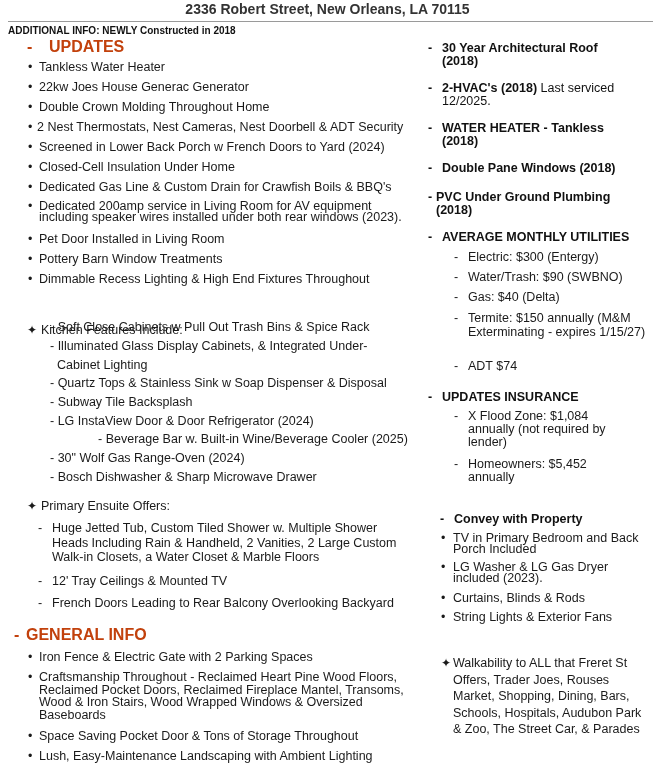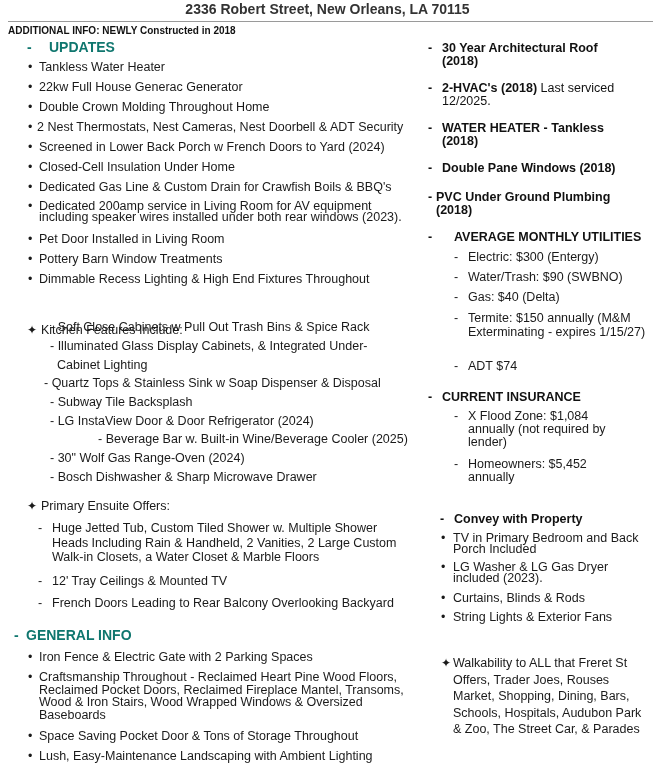--- a/index.html
+++ b/index.html
@@ -12,21 +12,21 @@
     font-size: 14px; font-weight: bold; color: #333;
   }
   .rule {
     position: absolute; left: 8px; top: 21px; width: 645px; height: 1px; background: #9a9a9a;
   }
   .addl {
     position: absolute; left: 8px; top: 25px; font-size: 10px; font-weight: bold; color: #111;
   }
   .abs { position: absolute; }
   .dash-head {
-    font-size: 14px; font-weight: bold; color: #0f766e; line-height: 14px;
+    font-size: 16px; font-weight: bold; color: #c2410c; line-height: 14px;
   }
   .dash-head .d { display: inline-block; width: 22px; }
   .bl { font-size: 12.5px; color: #1a1a1a; line-height: 13px; }
   .bl .b { position: absolute; left: 0; }
   .bl .t { display: block; }
   .star { font-size: 12.5px; color: #1a1a1a; }
   .star .s { display: inline-block; width: 14px; font-size: 12px; }
   .k { font-size: 12.5px; color: #1a1a1a; line-height: 19px; }
   .rh { font-size: 12.5px; font-weight: bold; color: #111; line-height: 13px; }
   .rh .d { position: absolute; left: 0; }
@@ -43,21 +43,21 @@
 <div class="abs dash-head" style="left:27px;top:40px;">
   <span class="d">-</span><span>UPDATES</span>
 </div>
 
 <div class="abs bl" style="left:28px;top:61px;width:390px;">
     <span class="b">•</span>
     <span class="t" style="margin-left:11px">Tankless Water Heater</span>
   </div>
 <div class="abs bl" style="left:28px;top:81px;width:390px;">
     <span class="b">•</span>
-    <span class="t" style="margin-left:11px">22kw Full House Generac Generator</span>
+    <span class="t" style="margin-left:11px">22kw Joes House Generac Generator</span>
   </div>
 <div class="abs bl" style="left:28px;top:101px;width:390px;">
     <span class="b">•</span>
     <span class="t" style="margin-left:11px">Double Crown Molding Throughout Home</span>
   </div>
 <div class="abs bl" style="left:28px;top:121px;width:390px;">
     <span class="b">•</span>
     <span class="t" style="margin-left:9px">2 Nest Thermostats, Nest Cameras, Nest Doorbell &amp; ADT Security</span>
   </div>
 <div class="abs bl" style="left:28px;top:141px;width:390px;">
@@ -88,21 +88,21 @@
     <span class="b">•</span>
     <span class="t" style="margin-left:11px">Dimmable Recess Lighting &amp; High End Fixtures Throughout</span>
   </div>
 
 <div class="abs star" style="left:27px;top:303px;margin-top:20px;">
   <span class="s">✦</span><span>Kitchen Features Include:</span>
 </div>
 <div class="abs k" style="left:50px;top:318px;">- Soft Close Cabinets w Pull Out Trash Bins &amp; Spice Rack</div>
 <div class="abs k" style="left:50px;top:337px;">- Illuminated Glass Display Cabinets, &amp; Integrated Under-</div>
 <div class="abs k" style="left:57px;top:356px;">Cabinet Lighting</div>
-<div class="abs k" style="left:44px;top:374px;">- Quartz Tops &amp; Stainless Sink w Soap Dispenser &amp; Disposal</div>
+<div class="abs k" style="left:50px;top:374px;">- Quartz Tops &amp; Stainless Sink w Soap Dispenser &amp; Disposal</div>
 <div class="abs k" style="left:50px;top:393px;">- Subway Tile Backsplash</div>
 <div class="abs k" style="left:50px;top:412px;">- LG InstaView Door &amp; Door Refrigerator (2024)</div>
 <div class="abs k" style="left:50px;top:430px;margin-left:48px;">- Beverage Bar w. Built-in Wine/Beverage Cooler (2025)</div>
 <div class="abs k" style="left:50px;top:449px;">- 30" Wolf Gas Range-Oven (2024)</div>
 <div class="abs k" style="left:50px;top:468px;">- Bosch Dishwasher &amp; Sharp Microwave Drawer</div>
 
 <div class="abs star" style="left:27px;top:499px;">
   <span class="s">✦</span><span>Primary Ensuite Offers:</span>
 </div>
 <div class="abs bl" style="left:38px;top:521px;width:370px;line-height:14.5px;">
@@ -154,21 +154,21 @@
     <span class="d">-</span>
     <span style="display:block;margin-left:14px">Double Pane Windows (2018)</span>
   </div>
 <div class="abs rh" style="left:428px;top:191px;width:190px;">
     <span class="d">-</span>
     <span style="display:block;margin-left:8px">PVC Under Ground Plumbing (2018)</span>
   </div>
 
 <div class="abs rh" style="left:428px;top:231px;width:225px;">
     <span class="d">-</span>
-    <span style="display:block;margin-left:26px">AVERAGE MONTHLY UTILITIES</span>
+    <span style="display:block;margin-left:14px">AVERAGE MONTHLY UTILITIES</span>
   </div>
 <div class="abs rs" style="left:454px;top:251px;width:200px;">
     <span class="d">-</span>
     <span style="display:block;margin-left:14px">Electric: $300 (Entergy)</span>
   </div>
 <div class="abs rs" style="left:454px;top:271px;width:200px;">
     <span class="d">-</span>
     <span style="display:block;margin-left:14px">Water/Trash: $90 (SWBNO)</span>
   </div>
 <div class="abs rs" style="left:454px;top:291px;width:200px;">
@@ -179,21 +179,21 @@
     <span class="d">-</span>
     <span style="display:block;margin-left:14px">Termite: $150 annually (M&amp;M Exterminating - expires 1/15/27)</span>
   </div>
 <div class="abs rs" style="left:454px;top:360px;width:200px;">
     <span class="d">-</span>
     <span style="display:block;margin-left:14px">ADT $74</span>
   </div>
 
 <div class="abs rh" style="left:428px;top:391px;width:225px;">
     <span class="d">-</span>
-    <span style="display:block;margin-left:14px">CURRENT INSURANCE</span>
+    <span style="display:block;margin-left:14px">UPDATES INSURANCE</span>
   </div>
 <div class="abs rs" style="left:454px;top:410px;width:160px;">
     <span class="d">-</span>
     <span style="display:block;margin-left:14px">X Flood Zone: $1,084 annually (not required by lender)</span>
   </div>
 <div class="abs rs" style="left:454px;top:458px;width:160px;">
     <span class="d">-</span>
     <span style="display:block;margin-left:14px">Homeowners: $5,452 annually</span>
   </div>
 

